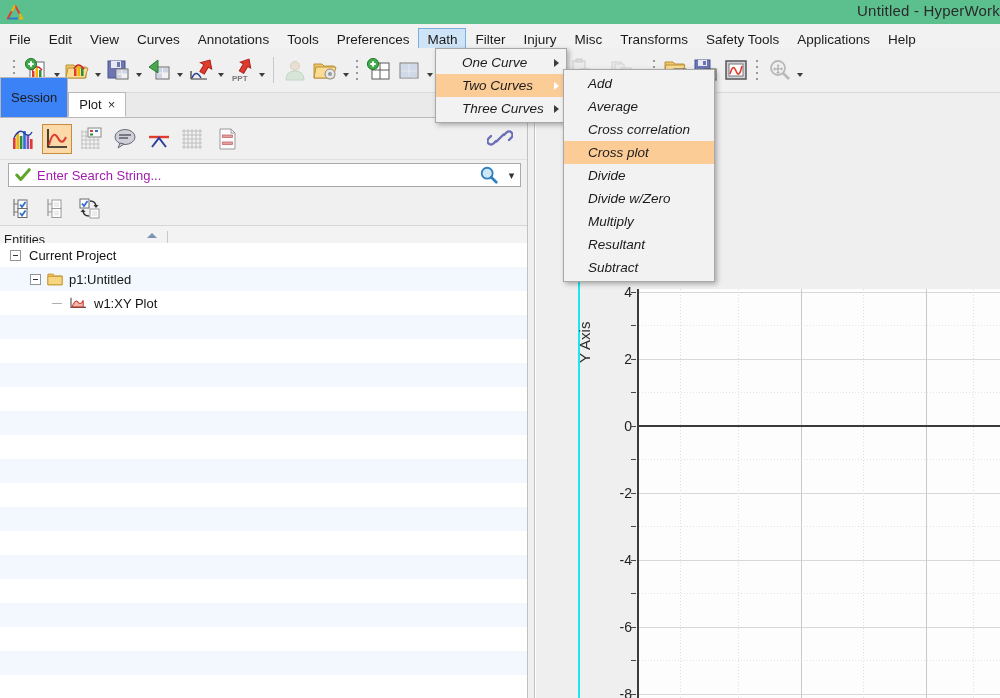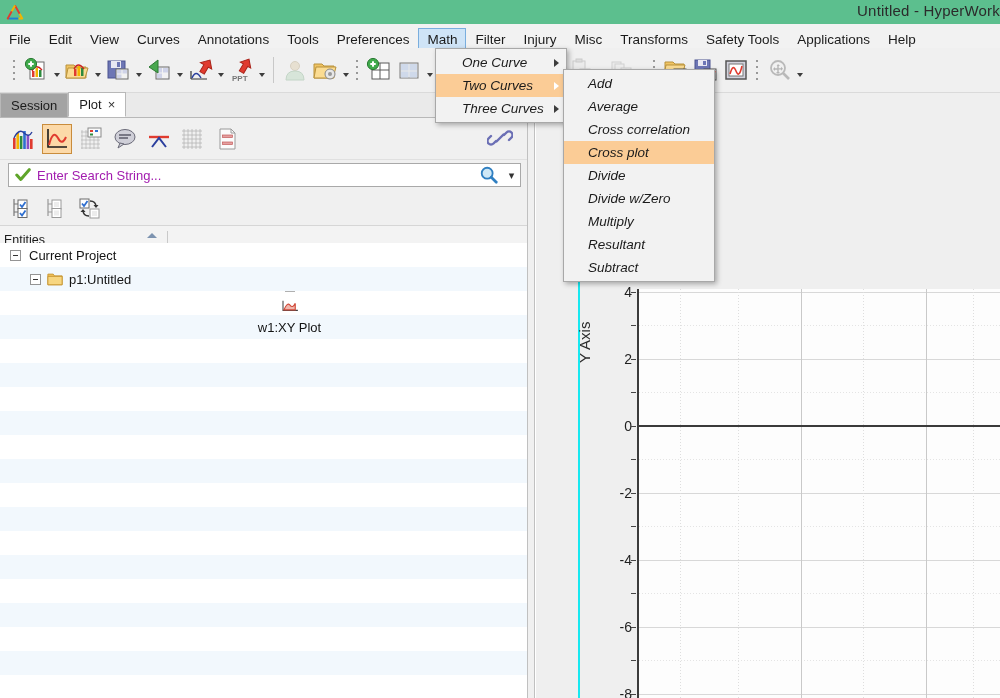--- a/index.html
+++ b/index.html
@@ -87,24 +87,24 @@
     position: absolute; left: 0; top: 93px; width: 527px; height: 605px;
     background: #f0f0f0;
   }
   .tabstrip {
     position: absolute; left: 0; top: 0; width: 527px; height: 25px;
     background: #eaeaea;
     border-bottom: 1px solid #b8b8b8;
     display: flex; align-items: flex-end;
   }
   .tab {
-    height: 24px; padding: 0 10px;
+    height: 40px; padding: 0 10px;
     display: flex; align-items: center; gap: 6px;
     font-size: 13px; color: #1b1b1b;
-    background: #a3a3a3;
+    background: #3b82f6;
     border: 1px solid #b8b8b8; border-bottom: none;
   }
   .tab.selected { background: #ffffff; border-bottom: 1px solid #ffffff; height: 25px; }
   .tab-close { font-size: 13px; color: #333; line-height: 11px; }
 
   .viewtoolbar {
     position: absolute; left: 0; top: 25px; width: 527px; height: 42px;
     background: #f0f0f0;
     display: flex; align-items: center; padding-left: 8px; gap: 4px;
     border-bottom: 1px solid #e0e0e0;
@@ -698,21 +698,21 @@
         <span>Current Project</span>
       </div>
       <div class="trow alt" style="padding-left:30px;gap:6px;">
         <span class="tw-exp"></span>
         <svg class="folder-ic" viewBox="0 0 18 15">
           <path d="M1 2 h6 l1.5 2 h8.5 v10 H1 Z" fill="#f2c45e" stroke="#c5942f"></path>
           <path d="M1 4.5 h16 v9.5 H1 Z" fill="#f7d681" stroke="#c5942f"></path>
         </svg>
         <span>p1:Untitled</span>
       </div>
-      <div class="trow" style="padding-left:52px;gap:7px;flex-direction:column;">
+      <div class="trow" style="padding-left:52px;gap:7px;">
         <span class="dash"></span>
         <svg class="plot-ic" viewBox="0 0 20 16">
           <path d="M2 2 L2 13 L19 13" fill="none" stroke="#444" stroke-width="1.2"></path>
           <path d="M3 12.5 Q7 3 10 7 Q13 11 16 5 L16 12.5 Z" fill="#f0b6ac" stroke="#d04a3a" stroke-width="1.3"></path>
         </svg>
         <span>w1:XY Plot</span>
       </div>
       <div class="trow alt"></div>
       <div class="trow"></div>
       <div class="trow alt"></div>

